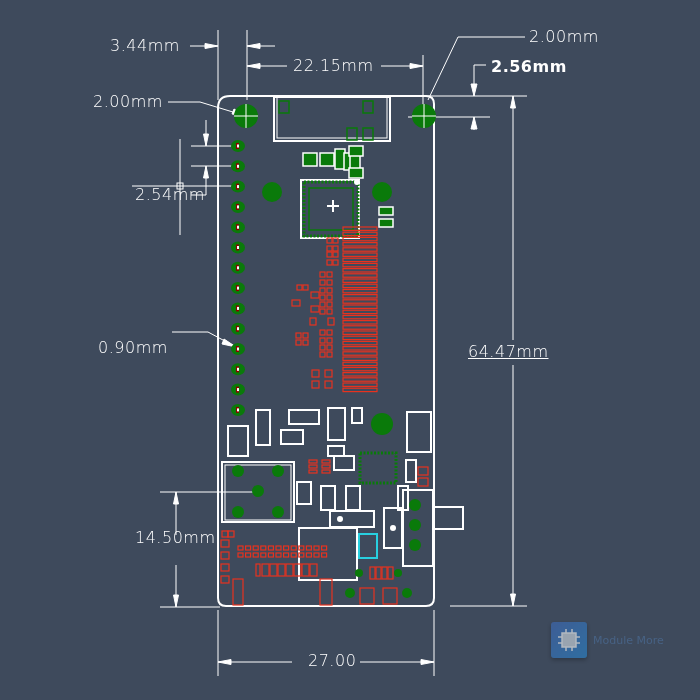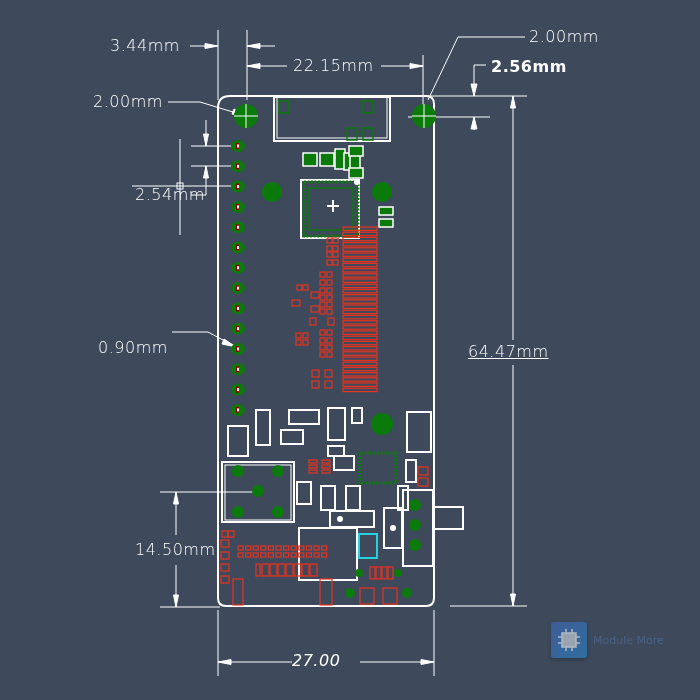--- a/index.html
+++ b/index.html
@@ -361,22 +361,22 @@
 </svg>
 
 <div class="dimtext" style="left:110px;top:38px;">3.44mm</div>
 <div class="dimtext" style="left:293px;top:58px;">22.15mm</div>
 <div class="dimtext" style="left:93px;top:94px;">2.00mm</div>
 <div class="dimtext" style="left:529px;top:29px;">2.00mm</div>
 <div class="dimtext" style="left:491px;top:59px;font-weight:bold;">2.56mm</div>
 <div class="dimtext" style="left:111px;top:187px;margin-left:24px;">2.54mm</div>
 <div class="dimtext" style="left:98px;top:340px;">0.90mm</div>
 <div class="dimtext" style="left:468px;top:344px;text-decoration:underline;">64.47mm</div>
-<div class="dimtext" style="left:135px;top:542px;">14.50mm</div>
-<div class="dimtext" style="left:292px;top:653px;font-style:italic;">27.00</div>
+<div class="dimtext" style="left:135px;top:530px;">14.50mm</div>
+<div class="dimtext" style="left:308px;top:653px;">27.00</div>
 
 <div class="watermark">
   <div class="wm-icon">
     <svg width="24" height="24" viewBox="0 0 24 24">
       <rect x="5" y="5" width="14" height="14" fill="#b8c2cc" stroke="#d8dde2" stroke-width="1.5"></rect>
       <g stroke="#d8dde2" stroke-width="1.5">
         <line x1="9" y1="1" x2="9" y2="5"></line>
           <line x1="15" y1="1" x2="15" y2="5"></line>
         <line x1="9" y1="19" x2="9" y2="23"></line>
           <line x1="15" y1="19" x2="15" y2="23"></line>

